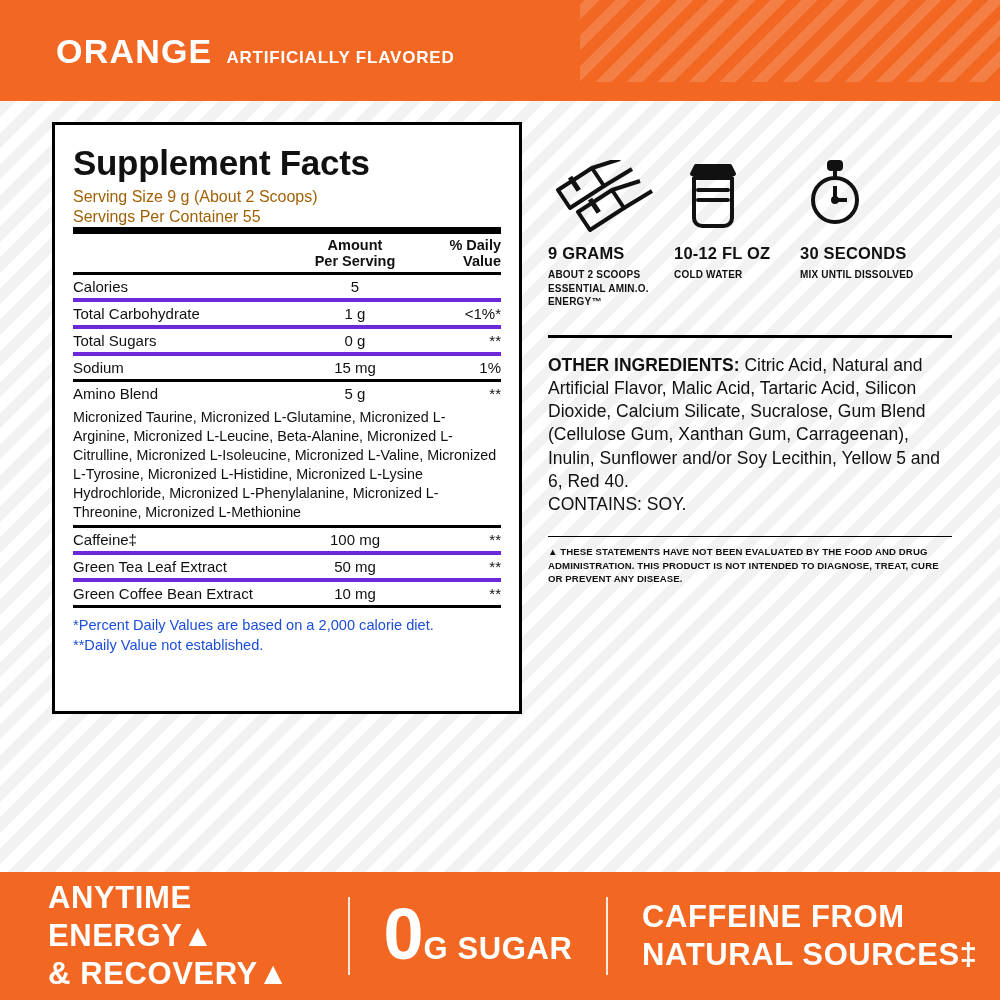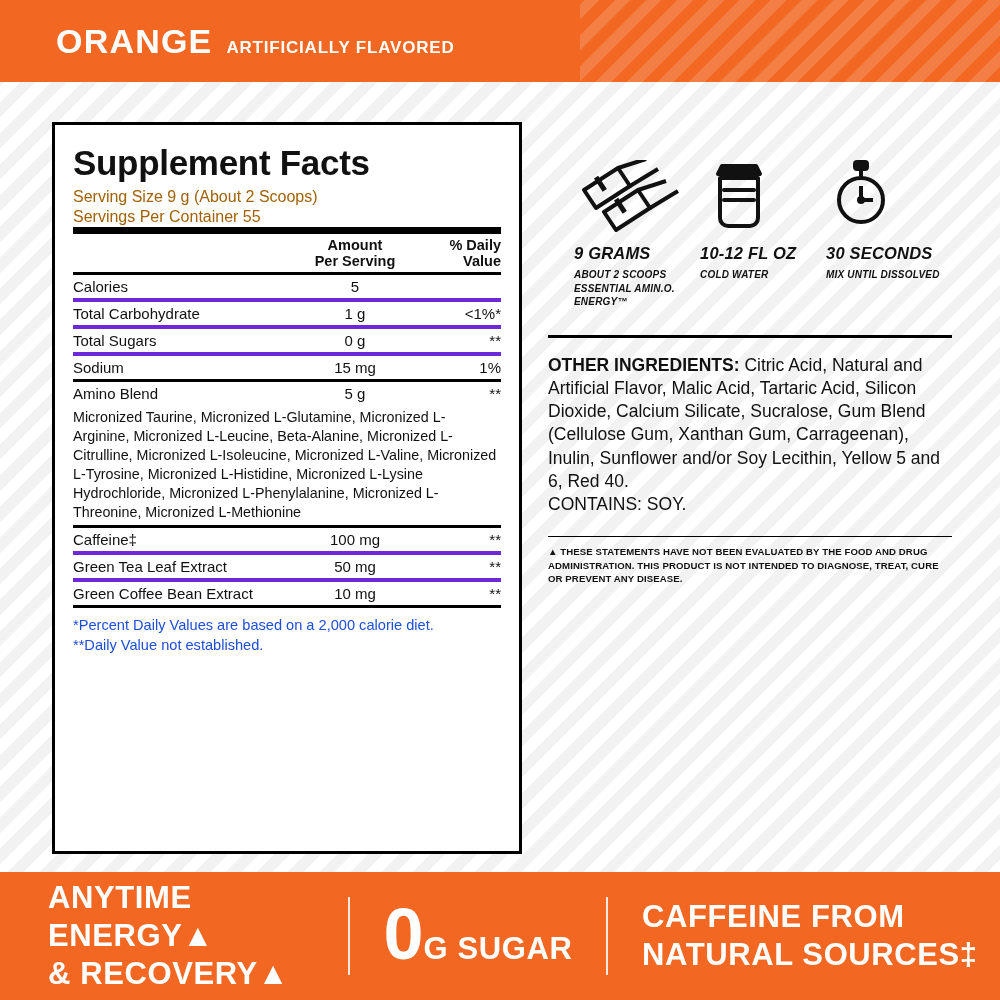--- a/index.html
+++ b/index.html
@@ -16,21 +16,21 @@
       repeating-linear-gradient(
         -45deg,
         #ffffff 0px, #ffffff 11px,
         #f2f2f2 11px, #f2f2f2 22px
       );
   }
 
   
   .top-band {
     position: absolute; top: 0; left: 0;
-    width: 1000px; height: 82px;
+    width: 1000px; height: 101px;
     background: #f26722;
     overflow: hidden;
   }
   .top-band .stripes {
     position: absolute; top: 0; right: 0;
     width: 420px; height: 82px;
     background: repeating-linear-gradient(
       -45deg,
       rgba(255,255,255,0.0) 0px, rgba(255,255,255,0.0) 11px,
       rgba(255,255,255,0.16) 11px, rgba(255,255,255,0.16) 22px
@@ -80,21 +80,21 @@
   .sugar-row { display: flex; align-items: baseline; }
   .sugar-zero { font-size: 72px; font-weight: bold; line-height: 0.82;
     font-family: "Liberation Sans Narrow", "Liberation Sans", sans-serif; }
   .sugar-txt { font-size: 31px; font-weight: bold; letter-spacing: 0.6px;
     font-family: "Liberation Sans Narrow", "Liberation Sans", sans-serif; }
 
   
   .facts {
     position: absolute;
     left: 52px; top: 122px;
-    width: 470px; height: 732px;
+    width: 470px; height: 592px;
     background: #ffffff;
     border: 3px solid #000;
     padding: 18px 18px 12px 18px;
   }
   .facts-title {
     font-size: 35px; font-weight: bold; color: #111;
     letter-spacing: -0.3px;
     margin-bottom: 4px;
   }
   .facts-serv { font-size: 16px; color: #a16207; line-height: 1.25; }
@@ -115,21 +115,21 @@
   }
   .footnotes { font-size: 14.6px; line-height: 1.35; color: #1d4ed8; padding-top: 8px; }
 
   
   .right {
     position: absolute;
     left: 548px; top: 160px;
     width: 404px;
   }
   .icons-row {
-    display: flex; justify-content: flex-end; align-items: flex-start; font-style: italic;
+    display: flex; justify-content: flex-start; align-items: flex-start;
   }
   .icon-item { width: 126px; }
   .icon-art { height: 72px; display: flex; align-items: flex-end; }
   .icon-title {
     font-size: 16.5px; font-weight: bold; color: #111; letter-spacing: 0.2px;
     margin-top: 12px;
     font-family: "Liberation Sans Narrow", "Liberation Sans", sans-serif;
   }
   .icon-sub {
     font-size: 10px; font-weight: bold; color: #111; letter-spacing: 0.2px;

